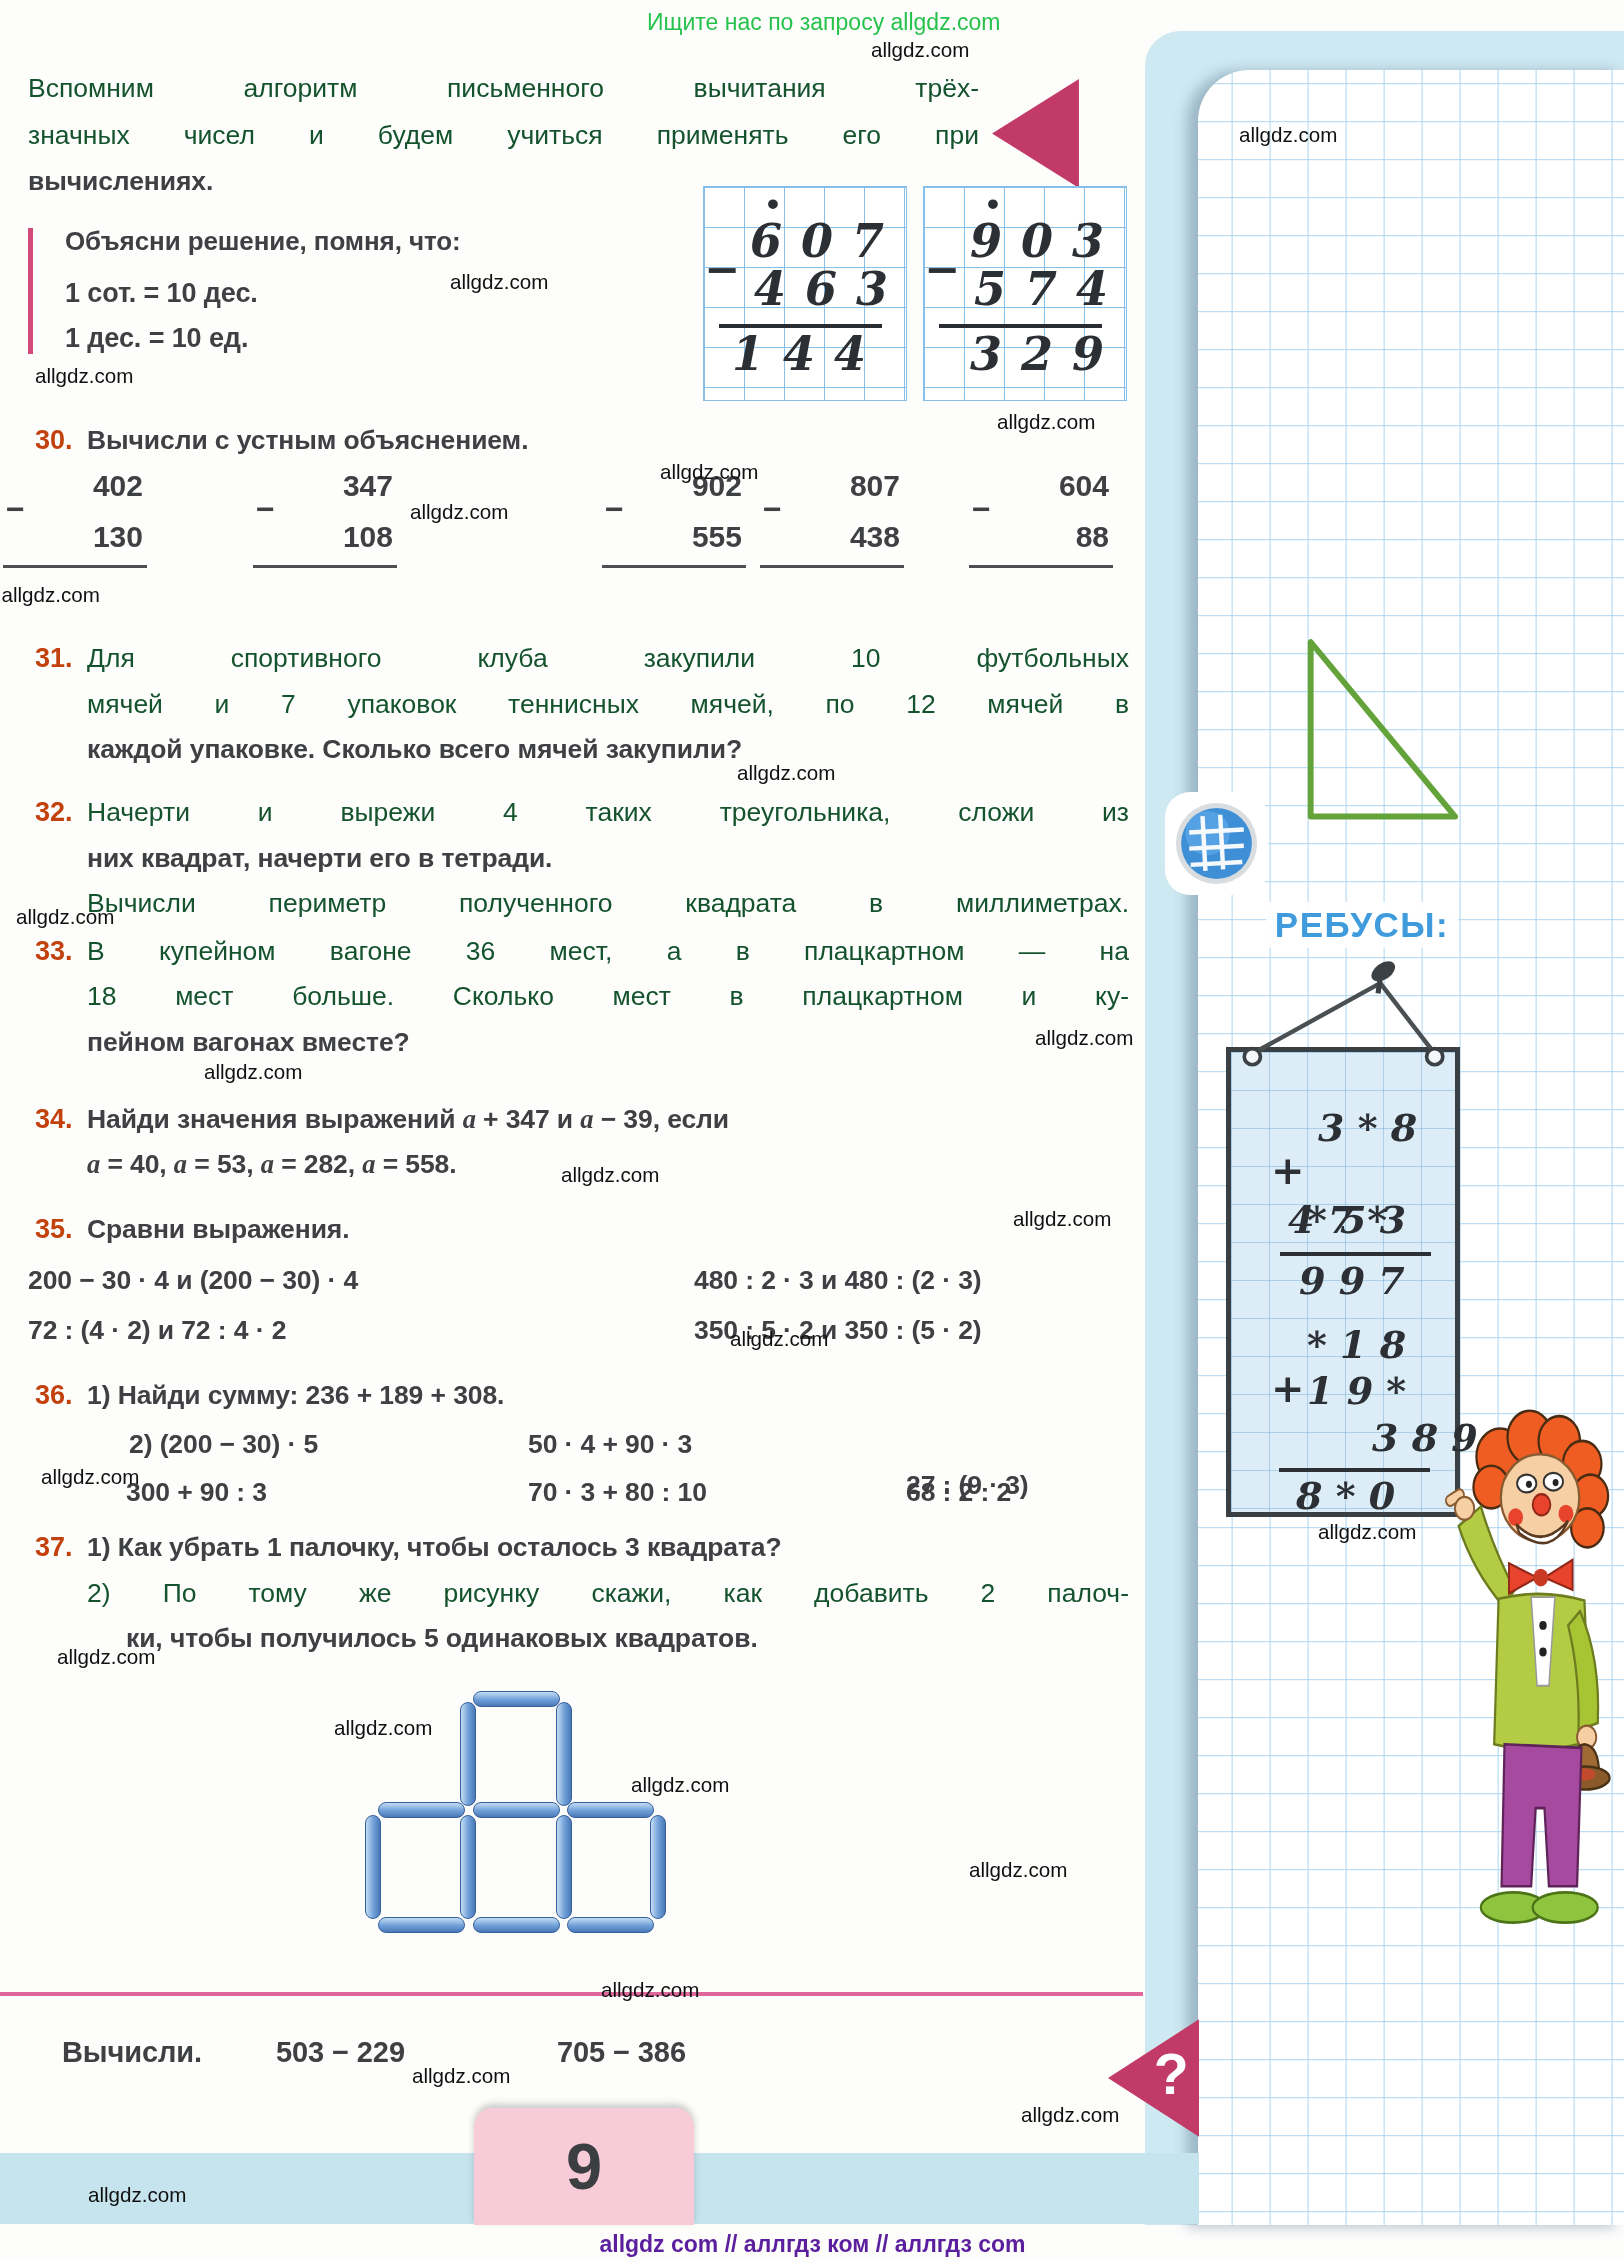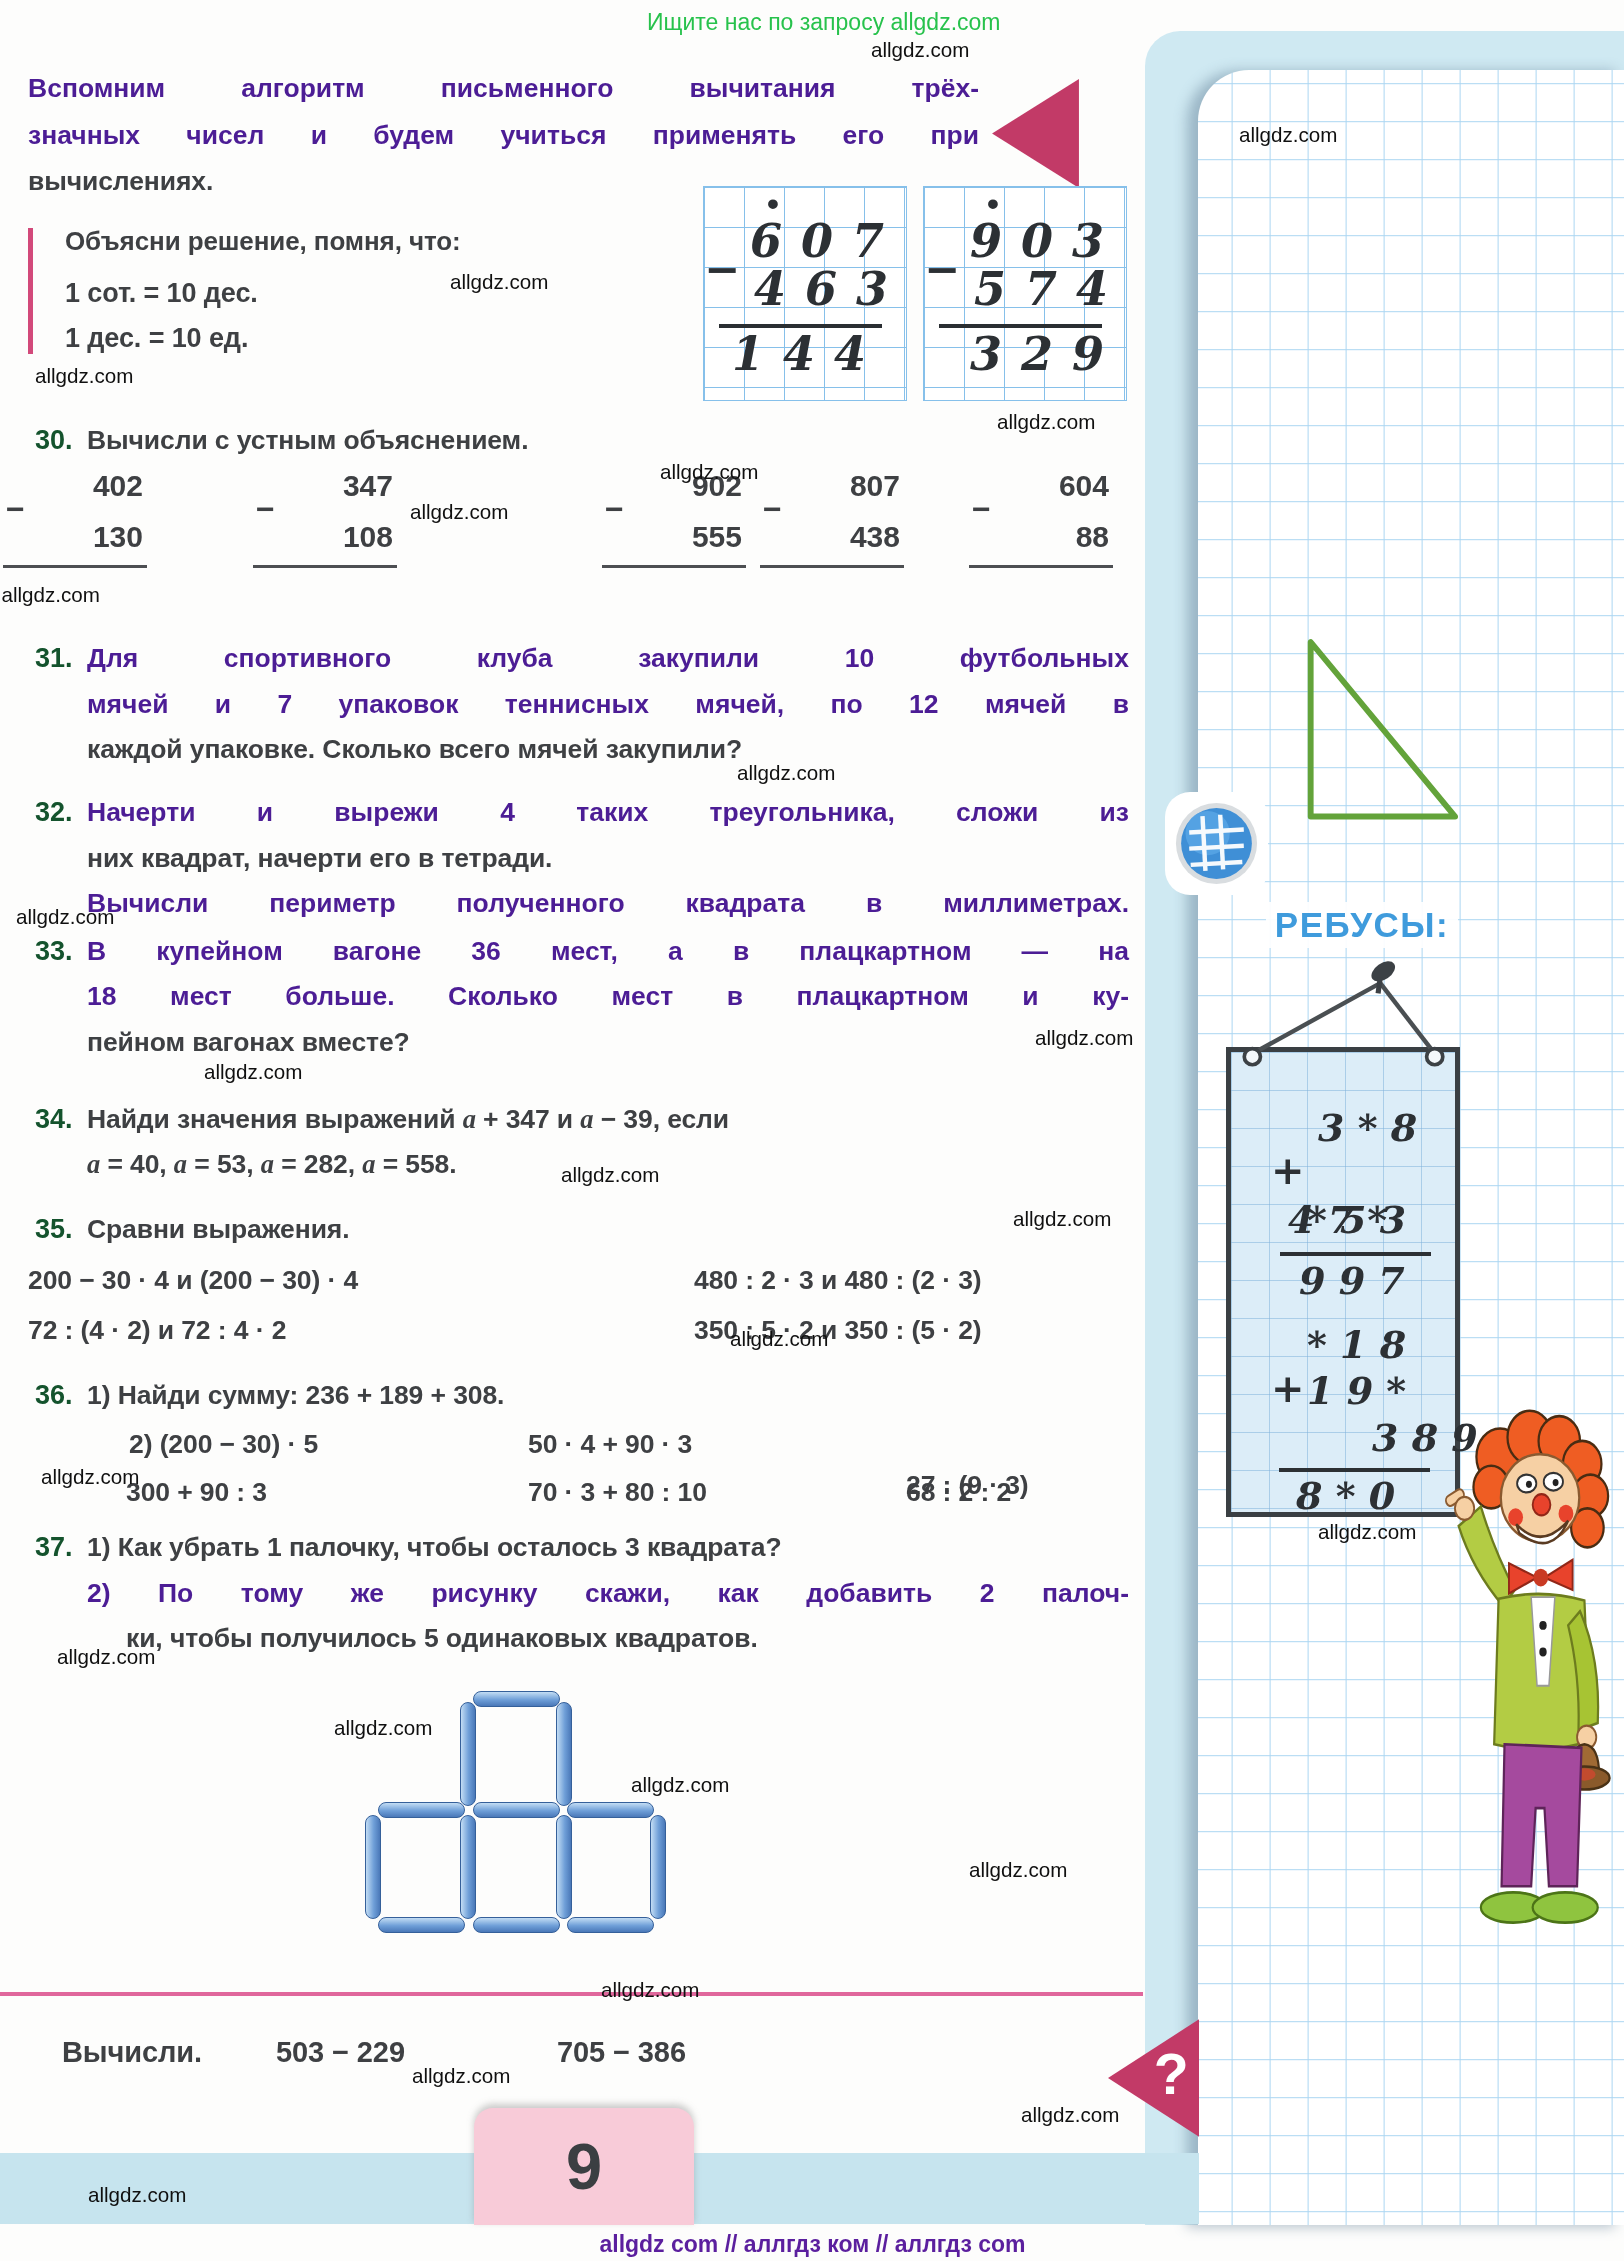--- a/index.html
+++ b/index.html
@@ -3,23 +3,23 @@
 <meta charset="utf-8">
 <style>
   html,body{margin:0;padding:0;}
   body{
     width:1625px;height:2261px;position:relative;overflow:hidden;
     background:#fdfdfc;font-family:"Liberation Sans",sans-serif;color:#3e4043;
   }
   
   .abs{position:absolute;}
   .txt{position:absolute;font-size:26.5px;font-weight:700;color:#3e4043;letter-spacing:-0.1px;white-space:nowrap;}
-  .jline{position:absolute;font-size:26.5px;font-weight:700;color:#4c1d95;text-align:justify;white-space:normal;}
+  .jline{position:absolute;font-size:26.5px;font-weight:400;color:#14532d;text-align:justify;white-space:normal;}
   .jline::after{content:'';display:inline-block;width:100%;height:0;}
-  .blue-num{position:absolute;font-size:27px;font-weight:700;color:#14532d;}
+  .blue-num{position:absolute;font-size:27px;font-weight:700;color:#c2410c;}
   .wm{position:absolute;font-size:20.6px;font-weight:400;color:#101010;font-family:"Liberation Sans",sans-serif;white-space:nowrap;z-index:40;}
   .var{font-family:"Liberation Serif",serif;font-style:italic;}
   
   .green-header{position:absolute;left:647px;top:8.8px;font-size:23px;font-weight:400;color:#27c24c;}
   .footer-band{position:absolute;left:0;top:2153px;width:1199px;height:71px;background:#c6e4ee;}
   .page-tab{position:absolute;left:474px;top:2108px;width:220px;height:117px;background:#f8cbd8;
     border-radius:19px 19px 0 0;box-shadow:0 -3.7px 7.3px rgba(110,110,110,.35);z-index:5;}
   .page-tab span{position:absolute;left:0;top:20.6px;width:100%;text-align:center;font-size:65px;font-weight:700;color:#3b3f42;}
   .footer-text{position:absolute;left:0;top:2231px;width:1625px;text-align:center;
     font-size:23px;font-weight:700;color:#5b1f9e;}

